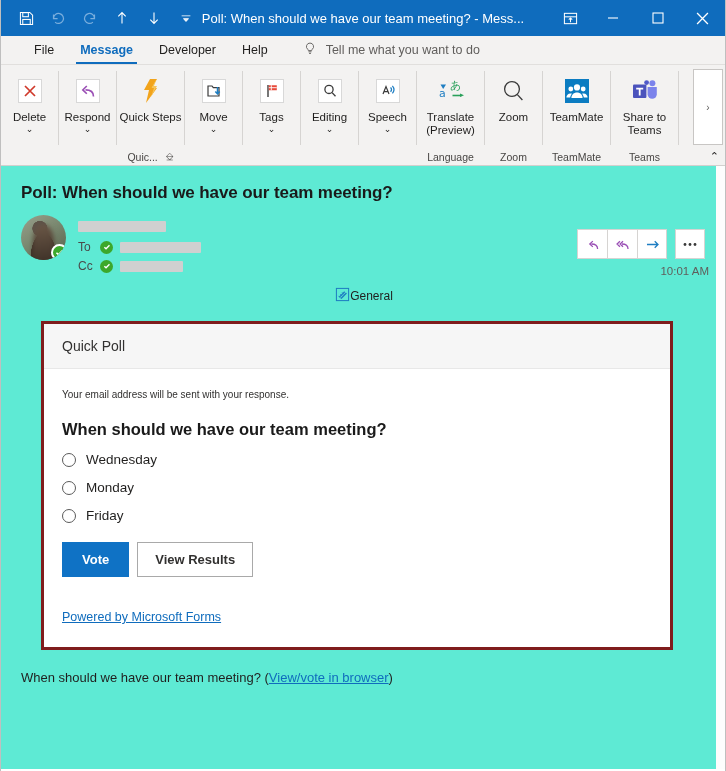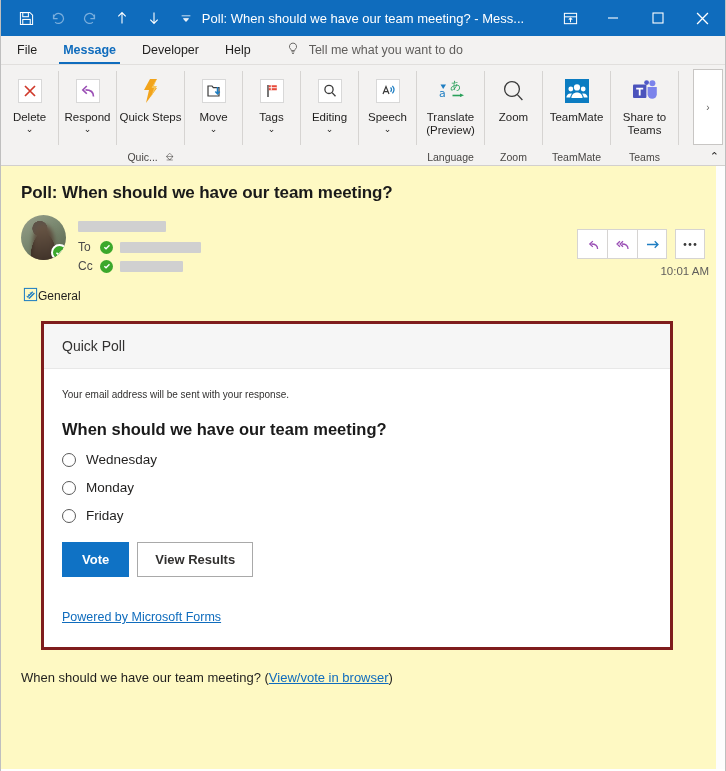--- a/index.html
+++ b/index.html
@@ -31,21 +31,21 @@
     font-size:13px; color:#ffffff; pointer-events:none;
     white-space:nowrap;
   }
   .wincontrols { margin-left:auto; display:flex; align-items:center; height:36px; z-index:2; }
   .wc { width:45px; height:36px; display:flex; align-items:center; justify-content:center; color:#fff; }
   .wc.ribbonopt { width:40px; }
 
   
   .tabsbar {
     height:29px; background:#f3f2f1; display:flex; align-items:stretch;
-    border-bottom:1px solid #e1dfdd; padding-left:3px;
+    border-bottom:1px solid #e1dfdd; padding-left:20px;
   }
   .tab {
     display:flex; align-items:center; padding:0 13px; font-size:12.5px;
     color:#201f1e; position:relative; white-space:nowrap;
   }
   .tab.active { font-weight:bold; color:#0f6cbd; }
   .tab.active:after {
     content:""; position:absolute; left:9px; right:9px; bottom:0; height:2.5px; background:#0f6cbd;
   }
   .tellme { display:flex; align-items:center; gap:9px; padding:0 10px 0 22px; font-size:12.5px; color:#605e5c; }
@@ -75,21 +75,21 @@
   .ribbon-rightcol { margin-left:auto; display:flex; align-items:stretch; }
   .overflow-btn {
     width:30px; border:1px solid #c8c6c4; background:#ffffff; margin:4px 2px 20px 4px;
     display:flex; align-items:center; justify-content:center; font-size:10px; color:#605e5c;
   }
   .collapse-ribbon {
     position:absolute; right:6px; bottom:2px; font-size:11px; color:#201f1e;
   }
 
   
-  .pane { background:#fef9c3; height:calc(771px - 36px - 29px - 101px - 2px); overflow:hidden; position:relative; }
+  .pane { background:#5eead4; height:calc(771px - 36px - 29px - 101px - 2px); overflow:hidden; position:relative; }
   .subject {
     font-size:17px; font-weight:bold; color:#1a1a1a; padding:17px 20px 0 20px; letter-spacing:-0.1px;
   }
   .hdrrow { display:flex; padding:12px 20px 0 20px; position:relative; }
   .avatar {
     width:45px; height:45px; border-radius:50%; position:relative; flex:none; margin-right:12px;
     background:
       radial-gradient(circle at 42% 30%, #5e5348 0 18%, rgba(94,83,72,0) 19%),
       radial-gradient(ellipse at 50% 95%, #3f3228 0 40%, rgba(63,50,40,0) 41%),
       linear-gradient(145deg,#9aa08c 0%, #7c8a72 42%, #56604a 100%);
@@ -116,21 +116,21 @@
   .actions { position:absolute; right:20px; top:26px; display:flex; align-items:center; gap:8px; }
   .abtn {
     width:30px; height:30px; border:1px solid #d6d4d2; background:#ffffff;
     display:flex; align-items:center; justify-content:center;
   }
   .abtn-group { display:flex; }
   .abtn-group .abtn { border-right:none; }
   .abtn-group .abtn:last-child { border-right:1px solid #d6d4d2; }
   .timestamp { position:absolute; right:16px; top:62px; font-size:11.5px; color:#605e5c; }
 
-  .sensitivity { display:flex; align-items:center; padding:14px 20px 0 22px; font-size:12px; color:#201f1e; }
+  .sensitivity { display:flex; align-items:center; padding:14px 20px 0 22px; font-size:12px; color:#201f1e;justify-content:center; }
 
   
   .pollcard {
     margin:16px 52px 0 40px; border:3px solid #7f1d1d; background:#ffffff;
   }
   .pollcard-head {
     background:#f6f6f6; border-bottom:1px solid #e8e8e8; padding:14px 18px;
     font-size:14px; color:#323130;
   }
   .pollcard-body { padding:20px 18px 22px 18px; }

